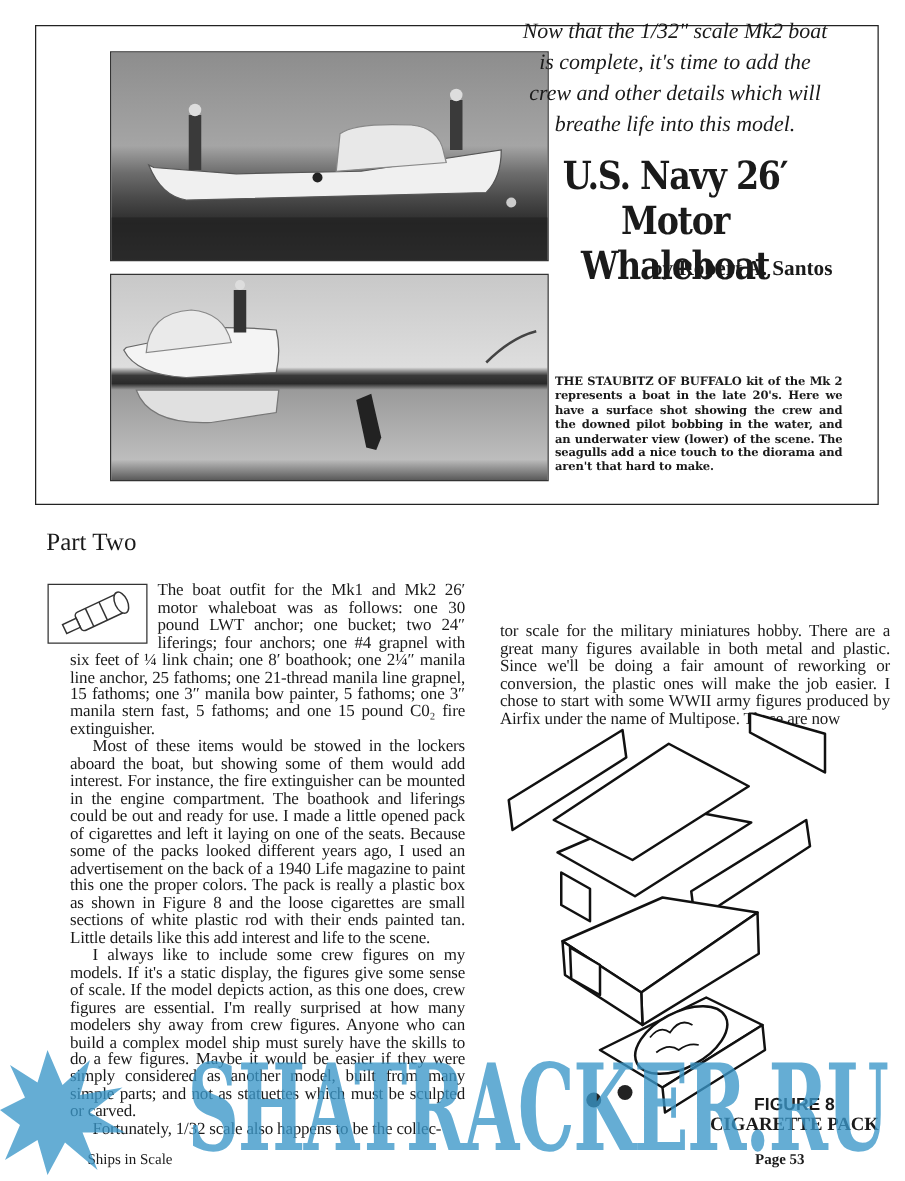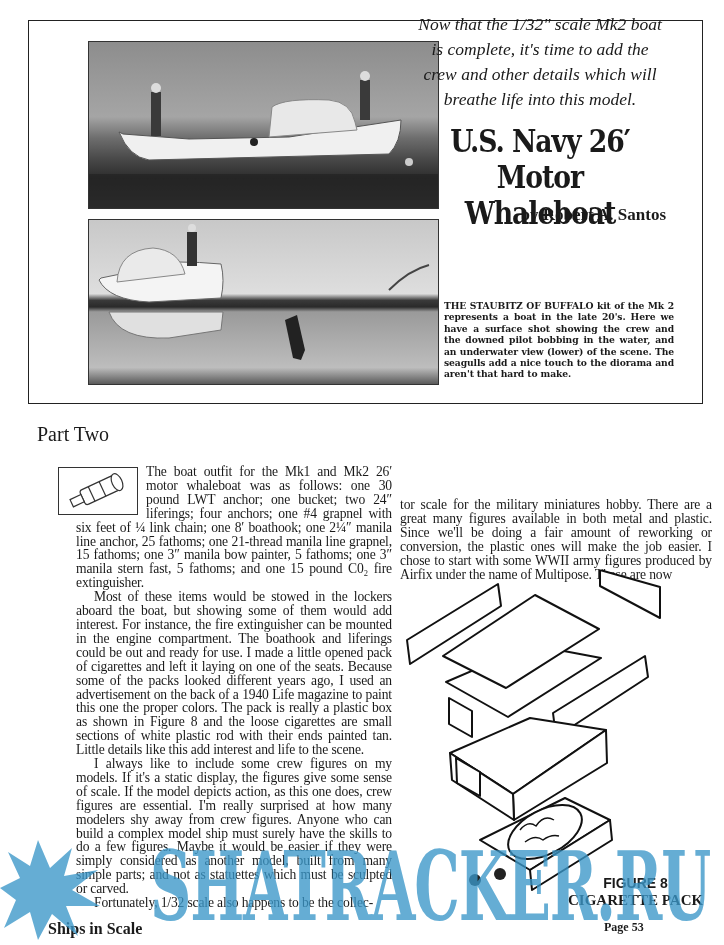--- a/index.html
+++ b/index.html
@@ -20,29 +20,29 @@
               font-size:31px; line-height:36px; letter-spacing:-1.2px; transform:scaleX(0.86); transform-origin:center; }
   .byline { position:absolute; left:414px; top:205px; width:252px; text-align:right;
             font-weight:bold; font-size:17px; }
   .caption { position:absolute; left:444px; top:300px; width:230px;
              font-family:"DejaVu Serif",serif; font-weight:bold; font-size:9.2px; line-height:11.4px;
              text-align:justify; letter-spacing:-0.1px; }
   .part { position:absolute; left:37px; top:423px; font-size:20px; }
   .col { position:absolute; font-size:13.6px; line-height:13.9px; text-align:justify; letter-spacing:-0.15px; }
   .col p { margin:0; }
   .col p.ind { text-indent:18px; }
-  .col1 { left:56px; top:465px; width:316px;margin-left:20px; }
+  .col1 { left:56px; top:465px; width:316px; }
   .col1 .wrap-box { float:left; width:80px; height:48px; margin:2px 8px 2px -18px;
                     border:1px solid #333; box-sizing:border-box; position:relative; }
   .col2 { left:400px; top:468px; width:312px;margin-top:30px; }
   .fig-label { position:absolute; left:568px; top:875px; text-align:center;
                font-family:"Liberation Sans","DejaVu Sans",sans-serif; font-weight:bold; line-height:17px; }
   .fig-label .l1 { font-size:14px; }
   .fig-label .l2 { font-size:15px;font-family:Liberation Serif, serif; }
-  .footer-left { position:absolute; left:48px; top:920px; font-weight:bold; font-size:16px; }
+  .footer-left { position:absolute; left:70px; top:920px; font-weight:normal; font-size:12px; }
   .footer-right { position:absolute; left:604px; top:920px; font-weight:bold; font-size:12px; }
   .drawing { position:absolute; left:380px; top:570px; }
   .watermark { position:absolute; left:0; top:840px; width:724px; height:100px; pointer-events:none; opacity:0.78; }
 </style>
 </head>
 <body>
 
 <div class="frame">
   <div class="photo top">
     <svg width="351" height="168" viewBox="0 0 351 168">

